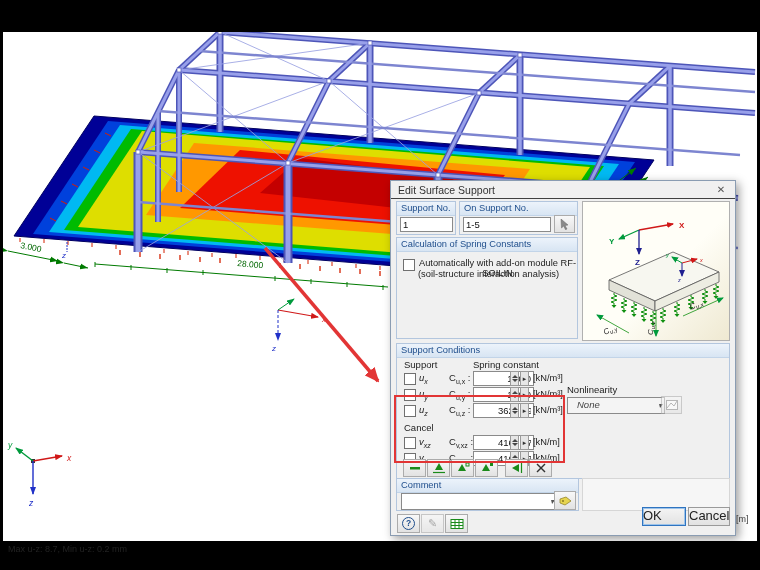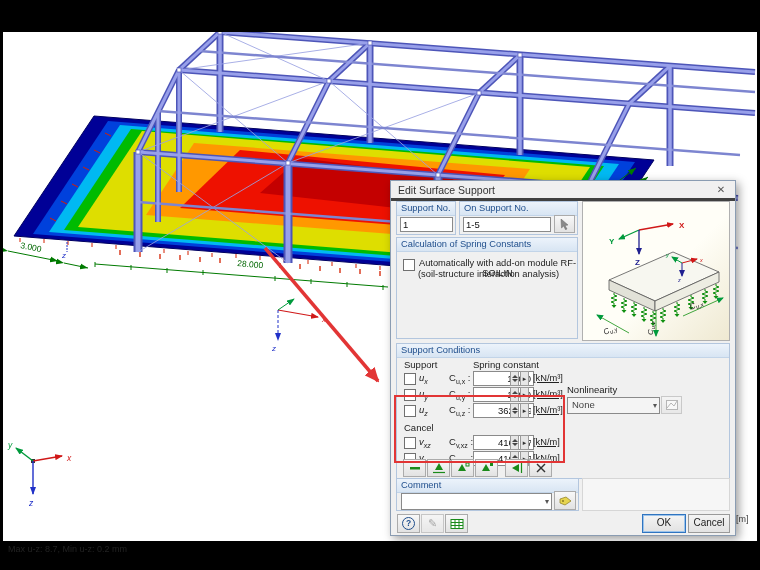--- a/index.html
+++ b/index.html
@@ -6,21 +6,21 @@
   body{width:760px;height:570px;background:#000;position:relative;overflow:hidden;
        font-family:"Liberation Sans",sans-serif;}
   .viewport{position:absolute;left:3px;top:32px;width:754px;height:509px;background:#fff;}
   #scene{position:absolute;left:3px;top:32px;}
   .status-left{position:absolute;left:8px;top:544px;font-size:9px;color:#222;z-index:3;}
   .status-unit{position:absolute;left:736px;top:514px;font-size:9px;color:#444;z-index:3;}
 
   
   .dialog{position:absolute;left:390px;top:180px;width:344px;height:354px;background:#f0f0f0;
           border:1px solid #8a9cb2;box-shadow:3px 3px 9px rgba(0,0,0,.38);z-index:10;font-size:9.5px;color:#222;}
-  .titlebar{position:absolute;left:0;top:0;right:0;height:17px;background:#f0f0f0;border-bottom:3px solid #404040;}
+  .titlebar{position:absolute;left:0;top:0;right:0;height:17px;background:#f0f0f0;border-bottom:1px solid #404040;}
   .title{position:absolute;left:7px;top:3px;font-size:10.5px;color:#333;}
   .close{position:absolute;right:2px;top:1px;width:24px;height:15px;text-align:center;font-size:10px;
          color:#555;line-height:15px;cursor:default;}
   .grp{position:absolute;border:1px solid #b3c6de;background:#f0f0f0;}
   .grp-cap{position:absolute;left:0;right:0;top:0;height:12px;background:linear-gradient(#ecf3fb,#d8e5f3);
            color:#1f4e8c;font-size:9.3px;padding:1px 0 0 4px;border-bottom:1px solid #c2d4e8;white-space:nowrap;overflow:hidden;}
   .tf{position:absolute;background:#fff;border:1px solid #8a8a8a;font-size:9.5px;height:13px;
       font-family:"Liberation Sans",sans-serif;padding:0 2px;box-sizing:content-box;color:#111;}
   .mini-btn{position:absolute;background:linear-gradient(#f8f8f8,#e2e2e2);border:1px solid #ababab;
             display:flex;align-items:center;justify-content:center;}
@@ -31,27 +31,27 @@
   .crow .cl{position:absolute;left:52px;top:0;font-size:9.5px;}
   .crow .cl::after{content:" :";}
   sub{font-size:7px;}
   .nf{position:absolute;left:76px;top:-1px;width:33px;text-align:right;padding-left:24px;}
   .spin{position:absolute;left:113px;top:-1px;width:9px;height:15px;background:#e6e6e6;border:1px solid #9a9a9a;box-sizing:border-box;}
   .spin .su,.spin .sd{position:absolute;left:1px;width:0;height:0;border-left:3px solid transparent;border-right:3px solid transparent;}
   .spin .su{top:3px;border-bottom:3px solid #444;}
   .spin .sd{bottom:3px;border-top:3px solid #444;}
   .mb{position:absolute;left:123px;top:-1px;width:9px;height:15px;background:#e6e6e6;border:1px solid #9a9a9a;
       box-sizing:border-box;font-size:7px;line-height:13px;text-align:center;color:#333;}
-  .un{position:absolute;left:136px;top:1px;font-size:9.3px;color:#222;white-space:nowrap;text-decoration:underline;}
-  .combo{position:absolute;background:#fff;border:1px solid #8a8a8a;height:14px;font-size:9.5px;padding:1px 14px 0 4px;}
+  .un{position:absolute;left:136px;top:1px;font-size:9.3px;color:#222;white-space:nowrap;}
+  .combo{position:absolute;background:#fff;border:1px solid #8a8a8a;height:14px;font-size:9.5px;padding:1px 14px 0 9px;font-style:italic;}
   .combo .chev{position:absolute;right:2px;top:3px;font-size:8px;color:#555;}
   .combo.disabled{background:#f4f4f4;color:#444;}
   .red-box{position:absolute;left:3px;top:214px;width:167px;height:64px;border:2px solid #e23535;z-index:5;pointer-events:none;}
-  .okbtn,.cnbtn{position:absolute;top:333px;height:17px;background:linear-gradient(#f4f4f4,#e2e2e2);
-        border:1px solid #9a9a9a;font-size:10px;text-align:center;line-height:16px;color:#222;}
+  .okbtn,.cnbtn{position:absolute;top:326px;height:17px;background:linear-gradient(#f4f4f4,#e2e2e2);
+        border:1px solid #9a9a9a;font-size:13px;line-height:16px;color:#222;}
   .okbtn{left:251px;width:42px;border:1px solid #2f74c0;box-shadow:inset 0 0 0 1px #9cc3ea;}
   .cnbtn{left:297px;width:40px;}
   .blank-panel{position:absolute;left:191px;top:297px;width:146px;height:31px;background:#f6f6f6;border:1px solid #d6d6d6;}
   .preview{position:absolute;left:191px;top:20px;width:146px;height:138px;border:1px solid #b0b0b0;
            background:linear-gradient(135deg,#fffef7 55%,#efe9d2);}
   .tb-btn{width:21px;height:16px;position:absolute;top:115px;}
 </style>
 </head>
 <body>
 

